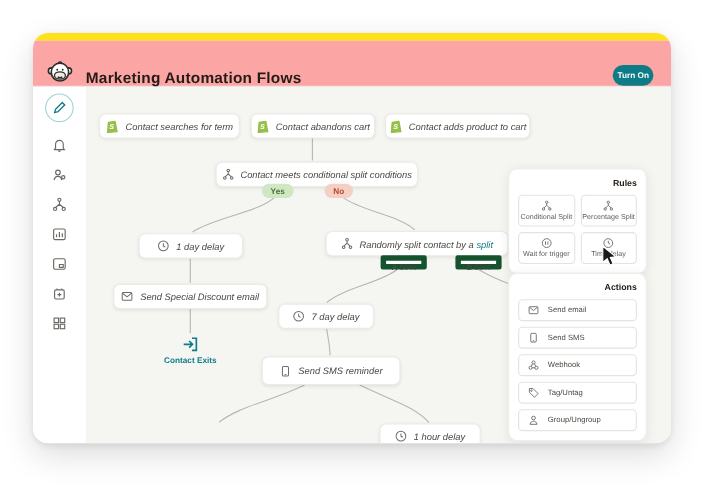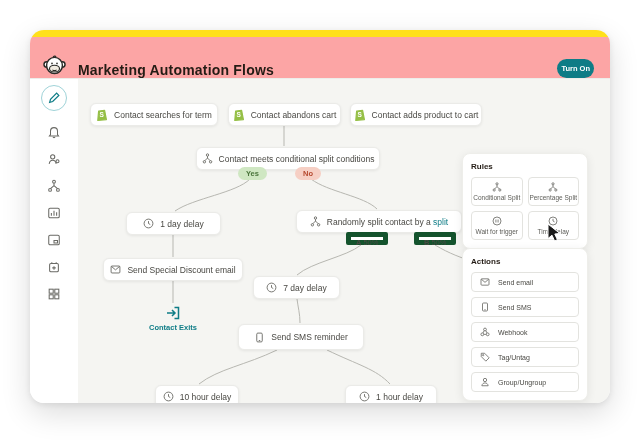--- a/index.html
+++ b/index.html
@@ -34,21 +34,21 @@
     color:#0e7c86; margin-bottom:2px;
   }
   .canvas { position:relative; flex:1; background:#f5f5f2; overflow:hidden; }
   .edges { position:absolute; left:0; top:0; }
 
   .node {
     position:absolute; background:#fff; border:1px solid #ebebe8; border-radius:6px;
     box-shadow:0 1px 3px rgba(0,0,0,0.07);
     display:flex; align-items:center; justify-content:center; gap:6px;
     font-size:8.5px; color:#494843; white-space:nowrap; overflow:hidden;
-    height:23px; padding:0 8px;
+    height:23px; padding:0 8px;font-style:italic;
   }
   .node svg { flex:0 0 auto; width:11px; height:11px; color:#6b6b66; }
   .shopify svg { width:12px; height:13px; }
   .link-text { color:#0e7c86; }
 
   .badge {
     position:absolute; font-size:7.5px; font-weight:700; height:13px; line-height:13px;
     padding:0 8px; border-radius:7px;
   }
   .badge.yes { background:#cfe7c2; color:#49743a; }
@@ -60,21 +60,21 @@
   .pct-badge b { font-weight:700; margin-right:2px; }
 
   .exit-wrap { position:absolute; display:flex; flex-direction:column; align-items:center; gap:2px; }
   .exit-wrap svg { width:16px; height:16px; color:#0e7c86; }
   .exit-label { font-size:7.5px; font-weight:700; color:#0e7c86; }
 
   .panel {
     position:absolute; left:384px; width:126px; background:#fff; border-radius:8px;
     border:1px solid #eeeeea; box-shadow:0 2px 10px rgba(0,0,0,0.08); padding:8px;
   }
-  .panel-title { font-size:8px; font-weight:700; color:#241c15; margin-bottom:6px; }
+  .panel-title { font-size:8px; font-weight:700; color:#241c15; margin-bottom:6px;text-align:right; }
   .tile-grid { display:grid; grid-template-columns:1fr 1fr; gap:5px; }
   .tile {
     border:1px solid #e3e3df; border-radius:4px; height:29px;
     display:flex; flex-direction:column; align-items:center; justify-content:center; gap:2px;
   }
   .tile svg { width:10px; height:10px; color:#6b6b66; }
   .tile-label { font-size:6.5px; color:#5c5c57; }
   .action-row {
     border:1px solid #e3e3df; border-radius:4px; height:20px; margin-bottom:5px;
     display:flex; align-items:center; gap:8px; padding:0 8px;
@@ -259,27 +259,20 @@
       </div>
 
       <div class="node" style="left:160px; top:245px; width:126px; height:26px;">
         <svg viewBox="0 0 12 12" fill="none" stroke="currentColor" stroke-width="1">
             <rect x="3" y="1.2" width="6" height="9.6" rx="1.2"></rect>
             <path d="M5.2 9.3h1.6"></path>
           </svg>
         <span>Send SMS reminder</span>
       </div>
 
-      <div class="node" style="left:77px; top:306px; width:84px;">
-        <svg viewBox="0 0 12 12" fill="none" stroke="currentColor" stroke-width="1">
-            <circle cx="6" cy="6" r="4.8"></circle>
-            <path d="M6 3.4V6l1.9 1.1"></path>
-          </svg>
-        <span>10 hour delay</span>
-      </div>
       <div class="node" style="left:267px; top:306px; width:92px;">
         <svg viewBox="0 0 12 12" fill="none" stroke="currentColor" stroke-width="1">
             <circle cx="6" cy="6" r="4.8"></circle>
             <path d="M6 3.4V6l1.9 1.1"></path>
           </svg>
         <span>1 hour delay</span>
       </div>
 
       <div class="panel" style="top:74px;">
         <div class="panel-title">Rules</div>

